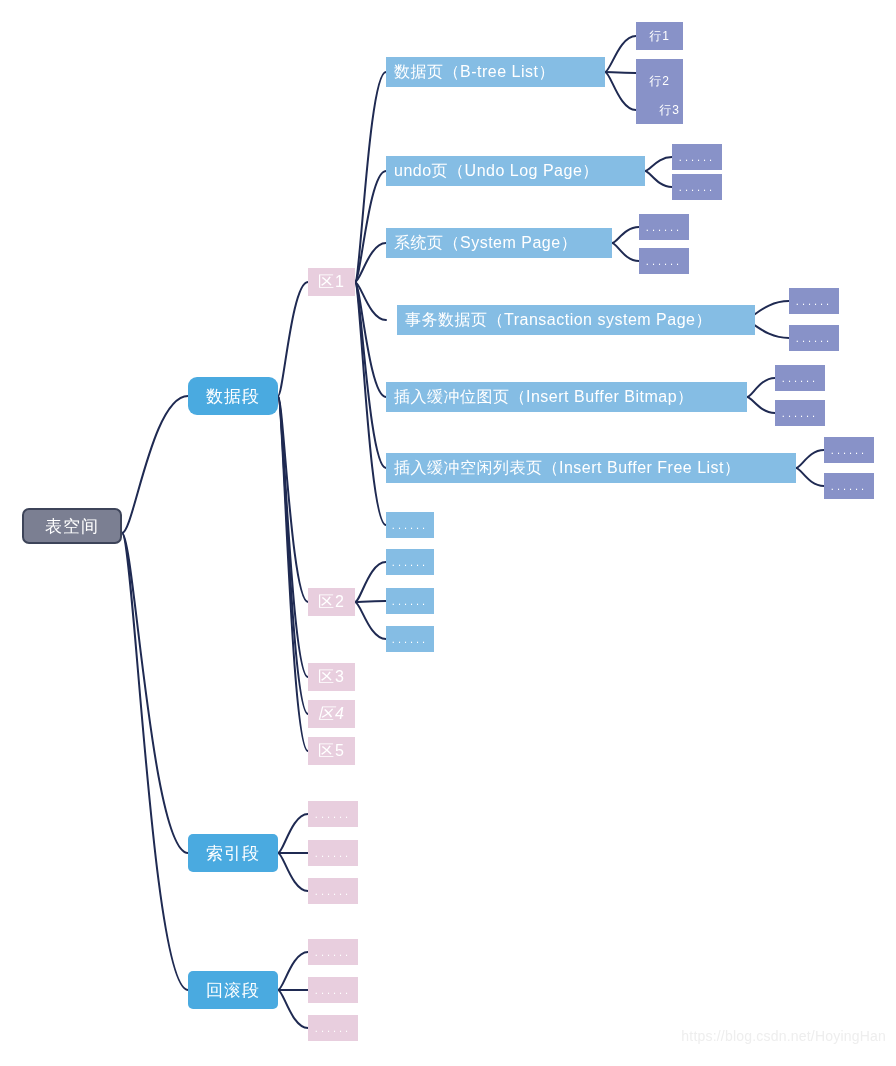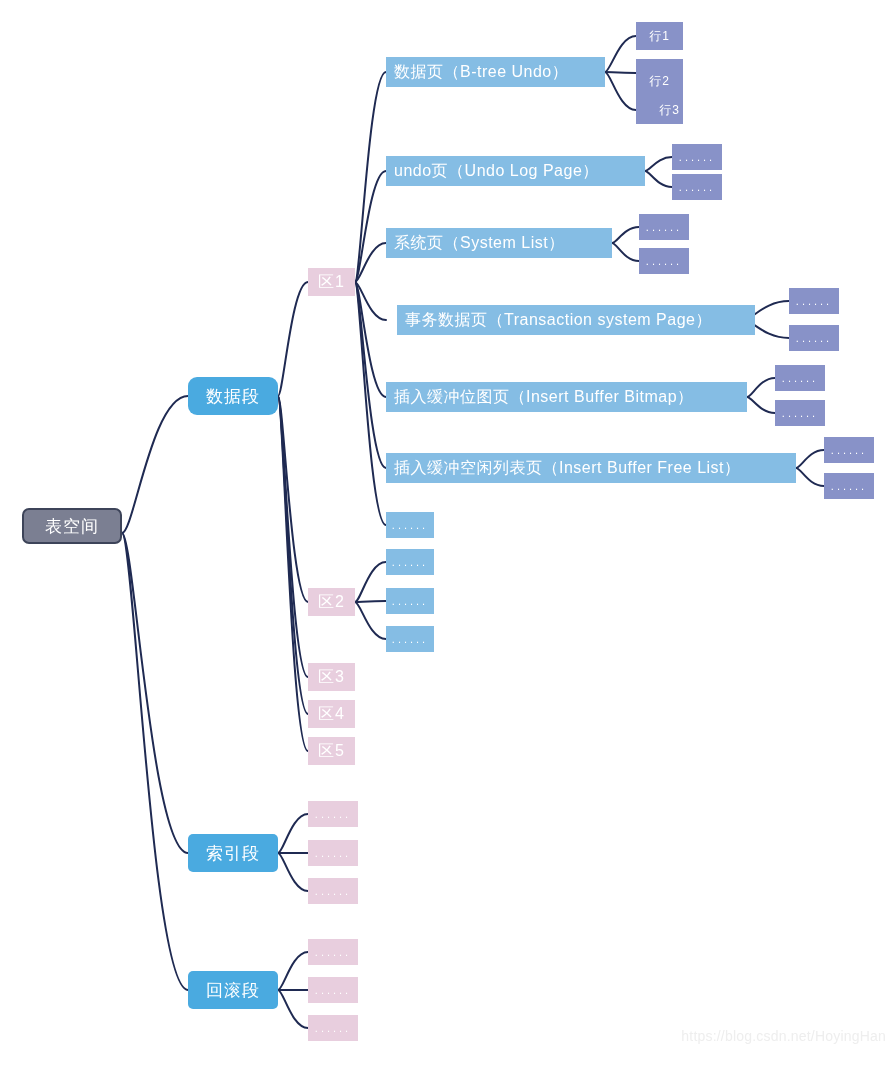--- a/index.html
+++ b/index.html
@@ -150,25 +150,25 @@
       <path d="M 278 990 C 283.4 990, 291.5 1028, 308 1028" fill="none" stroke="#1f2a52" stroke-width="2" stroke-linecap="round"></path>
     </svg>
   <div id="nodes-layer">
       <div class="node n-root" style="left: 22px; top: 508px; width: 100px; height: 36px;">表空间</div>
       <div class="node n-seg" style="left: 188px; top: 377px; width: 90px; height: 38px; border-radius: 9px;">数据段</div>
       <div class="node n-seg" style="left: 188px; top: 834px; width: 90px; height: 38px;">索引段</div>
       <div class="node n-seg" style="left: 188px; top: 971px; width: 90px; height: 38px;">回滚段</div>
       <div class="node n-ext" style="left: 308px; top: 268px; width: 47px; height: 28px;">区1</div>
       <div class="node n-ext" style="left: 308px; top: 588px; width: 47px; height: 28px;">区2</div>
       <div class="node n-ext" style="left: 308px; top: 663px; width: 47px; height: 28px;">区3</div>
-      <div class="node n-ext" style="left: 308px; top: 700px; width: 47px; height: 28px;">区4</div>
+      <div class="node n-ext" style="left: 308px; top: 700px; width: 47px; height: 28px; font-style: italic;">区4</div>
       <div class="node n-ext" style="left: 308px; top: 737px; width: 47px; height: 28px;">区5</div>
-      <div class="node n-page" style="left: 386px; top: 57px; width: 219px; height: 30px;">数据页（B-tree Undo）</div>
+      <div class="node n-page" style="left: 386px; top: 57px; width: 219px; height: 30px;">数据页（B-tree List）</div>
       <div class="node n-page" style="left: 386px; top: 156px; width: 259px; height: 30px;">undo页（Undo Log Page）</div>
-      <div class="node n-page" style="left: 386px; top: 228px; width: 226px; height: 30px;">系统页（System List）</div>
+      <div class="node n-page" style="left: 386px; top: 228px; width: 226px; height: 30px;">系统页（System Page）</div>
       <div class="node n-page" style="left: 386px; top: 305px; width: 358px; height: 30px; margin-left: 11px;">事务数据页（Transaction system Page）</div>
       <div class="node n-page" style="left: 386px; top: 382px; width: 361px; height: 30px;">插入缓冲位图页（Insert Buffer Bitmap）</div>
       <div class="node n-page" style="left: 386px; top: 453px; width: 410px; height: 30px;">插入缓冲空闲列表页（Insert Buffer Free List）</div>
       <div class="node n-page n-bluedots" style="left: 386px; top: 512px; width: 48px; height: 26px;">......</div>
       <div class="node n-page n-bluedots" style="left: 386px; top: 549px; width: 48px; height: 26px;">......</div>
       <div class="node n-page n-bluedots" style="left: 386px; top: 588px; width: 48px; height: 26px;">......</div>
       <div class="node n-page n-bluedots" style="left: 386px; top: 626px; width: 48px; height: 26px;">......</div>
       <div class="node n-row" style="left: 636px; top: 22px; width: 47px; height: 28px;">行1</div>
       <div class="node n-row" style="left: 636px; top: 59px; width: 47px; height: 44px;">行2</div>
       <div class="node n-row" style="left: 636px; top: 96px; width: 47px; height: 28px; padding-left: 20px;">行3</div>

